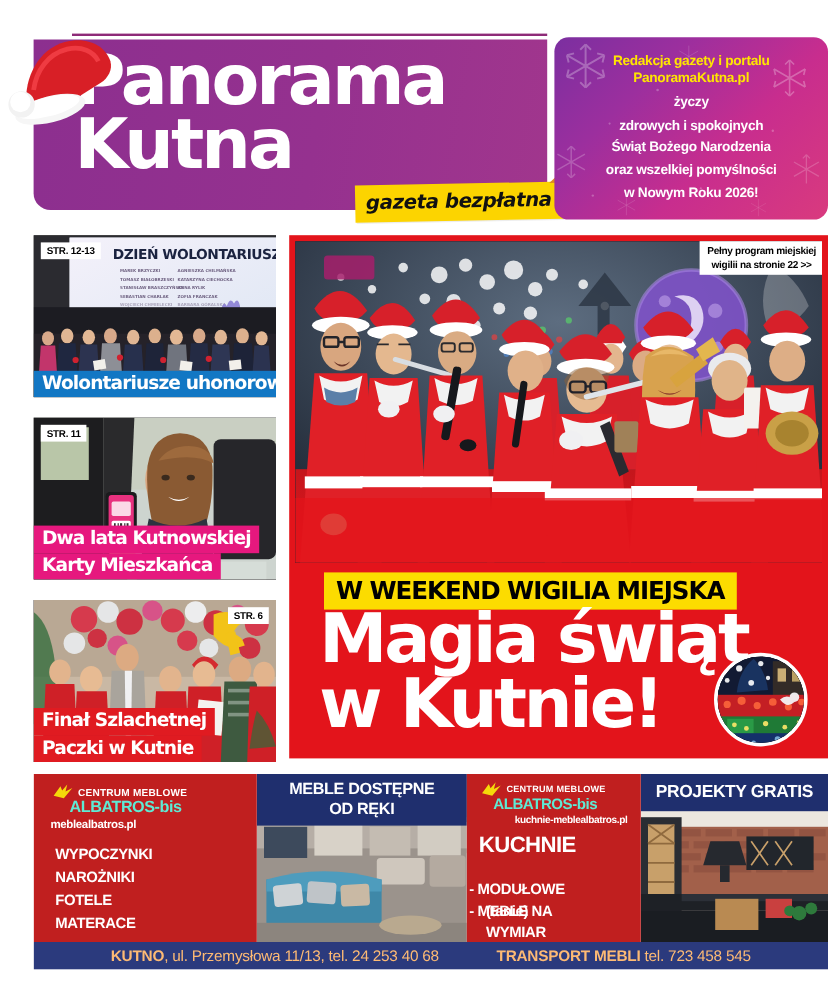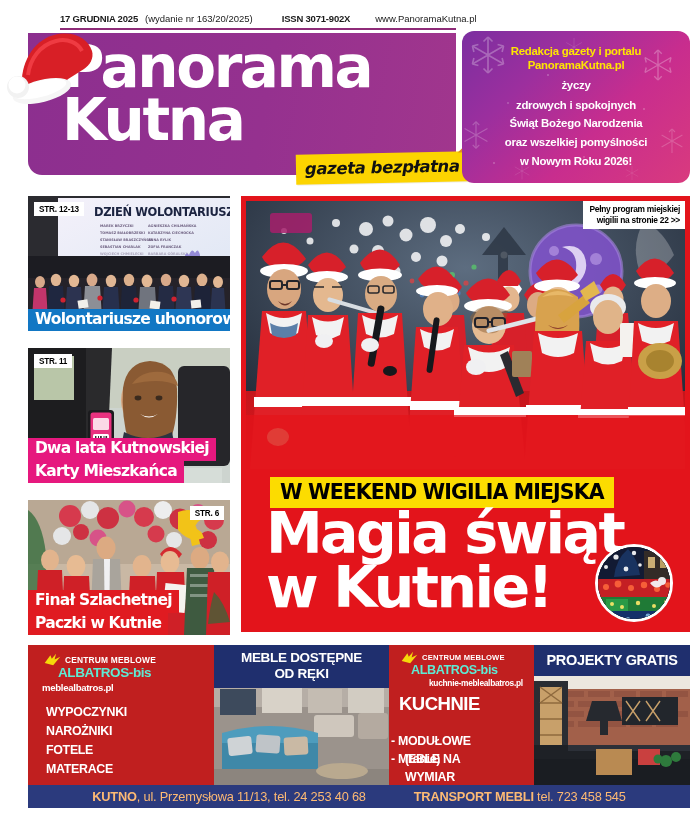--- a/index.html
+++ b/index.html
@@ -137,21 +137,21 @@
   .lead-photo {
     position: absolute; left: 5px; top: 5px; width: 439px; height: 268px;
     overflow: hidden; background: #1c2733;
   }
   .callout {
     position: absolute; z-index: 7; right: 5px; top: 5px;
     background: #ffffff; color: #000000;
     padding: 3px 5px 4px 6px;
     font-weight: bold; font-size: 8.4px;
     line-height: 1.25; letter-spacing: -0.25px;
-    text-align: right;
+    text-align: center;
   }
 
   .kicker {
     position: absolute; left: 29px; top: 281px;
     background: #fcdc00; color: #000000;
     font-family: "DejaVu Sans", sans-serif;
     font-weight: bold; font-size: 20.5px;
     letter-spacing: -0.9px;
     padding: 3px 10px 4px 10px;
     white-space: nowrap;
@@ -234,26 +234,20 @@
     background: #2b3a7d;
     display: flex; align-items: center; justify-content: center; gap: 48px;
   }
   .foot-seg { color: #fdba74; font-size: 12.8px; white-space: nowrap; letter-spacing: -0.2px; }
   .foot-seg b { font-weight: bold; }
 </style>
 </head>
 <body>
 
 <div class="topbar">
-  <div class="topbar-inner">
-    <span class="tb-date">17 GRUDNIA 2025</span>
-    <span class="tb-edition">(wydanie nr 163/20/2025)</span>
-    <span class="tb-issn">ISSN 3071-902X</span>
-    <span class="tb-url">www.PanoramaKutna.pl</span>
-  </div>
   <div class="topbar-rule"></div>
 </div>
 
 <div class="masthead">
   <div class="masthead-title">
     <span>Panorama</span>
     <span class="line2">Kutna</span>
   </div>
   <div class="free-tag">
     <div class="free-tag-fold"></div>

